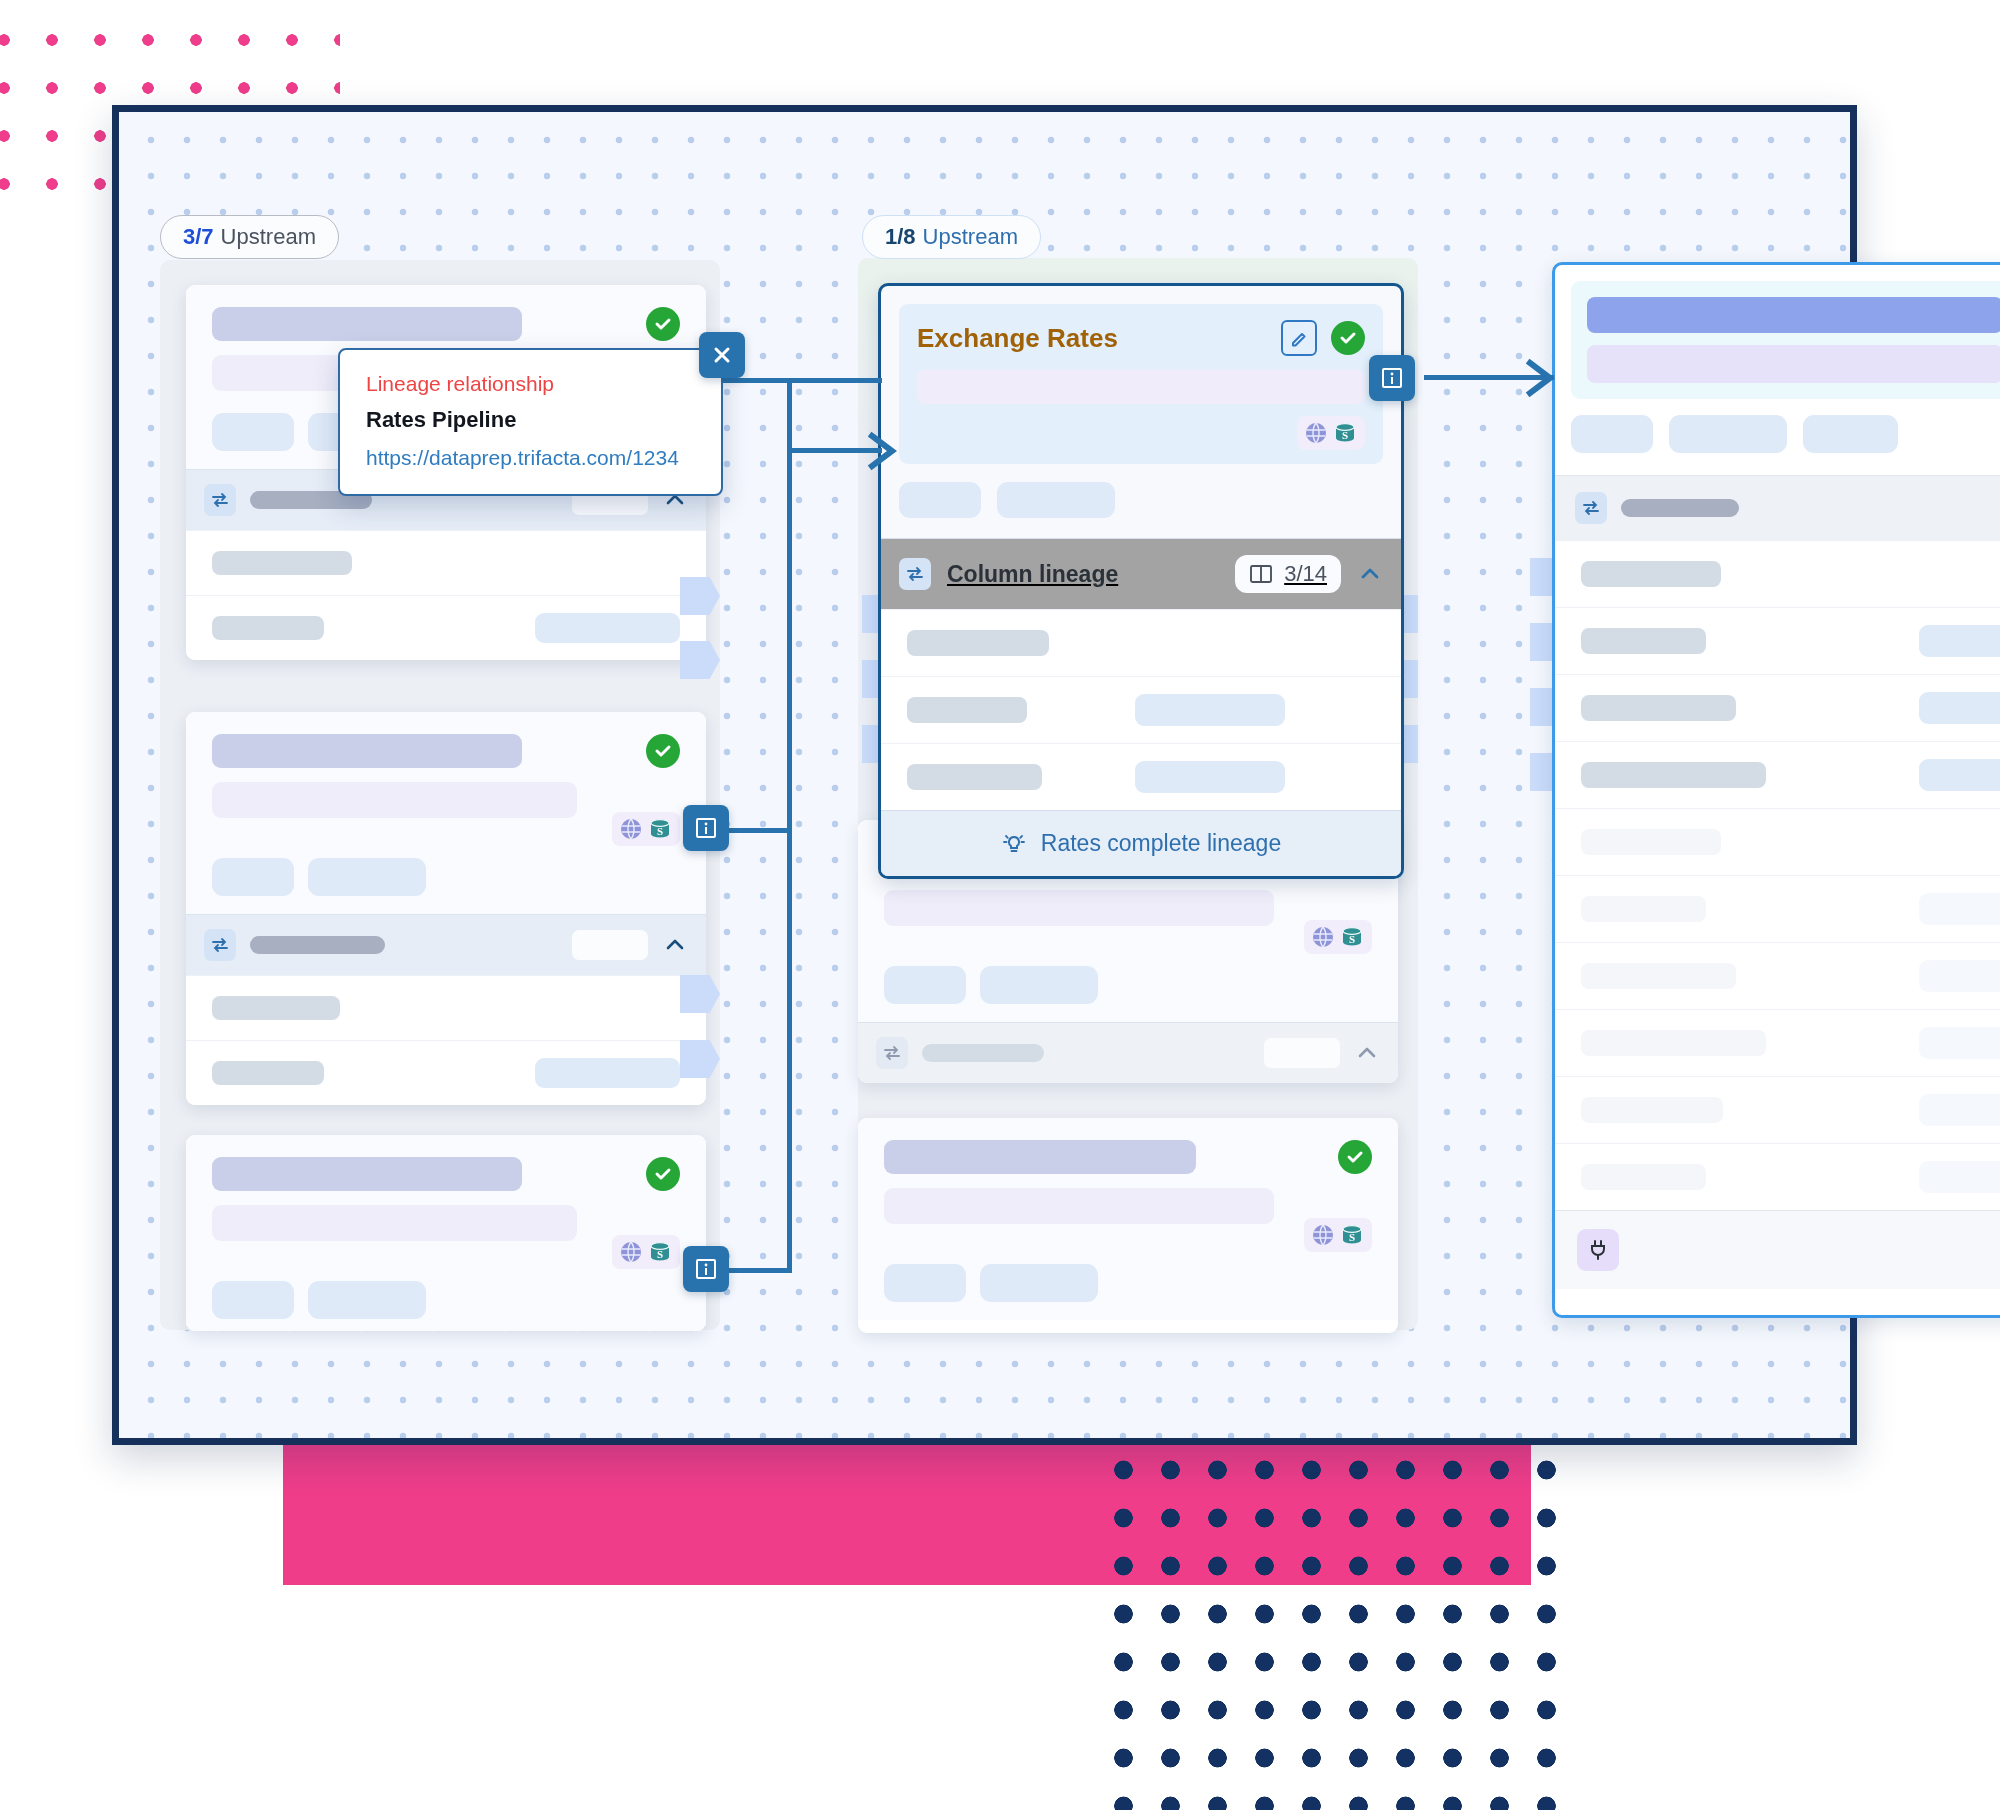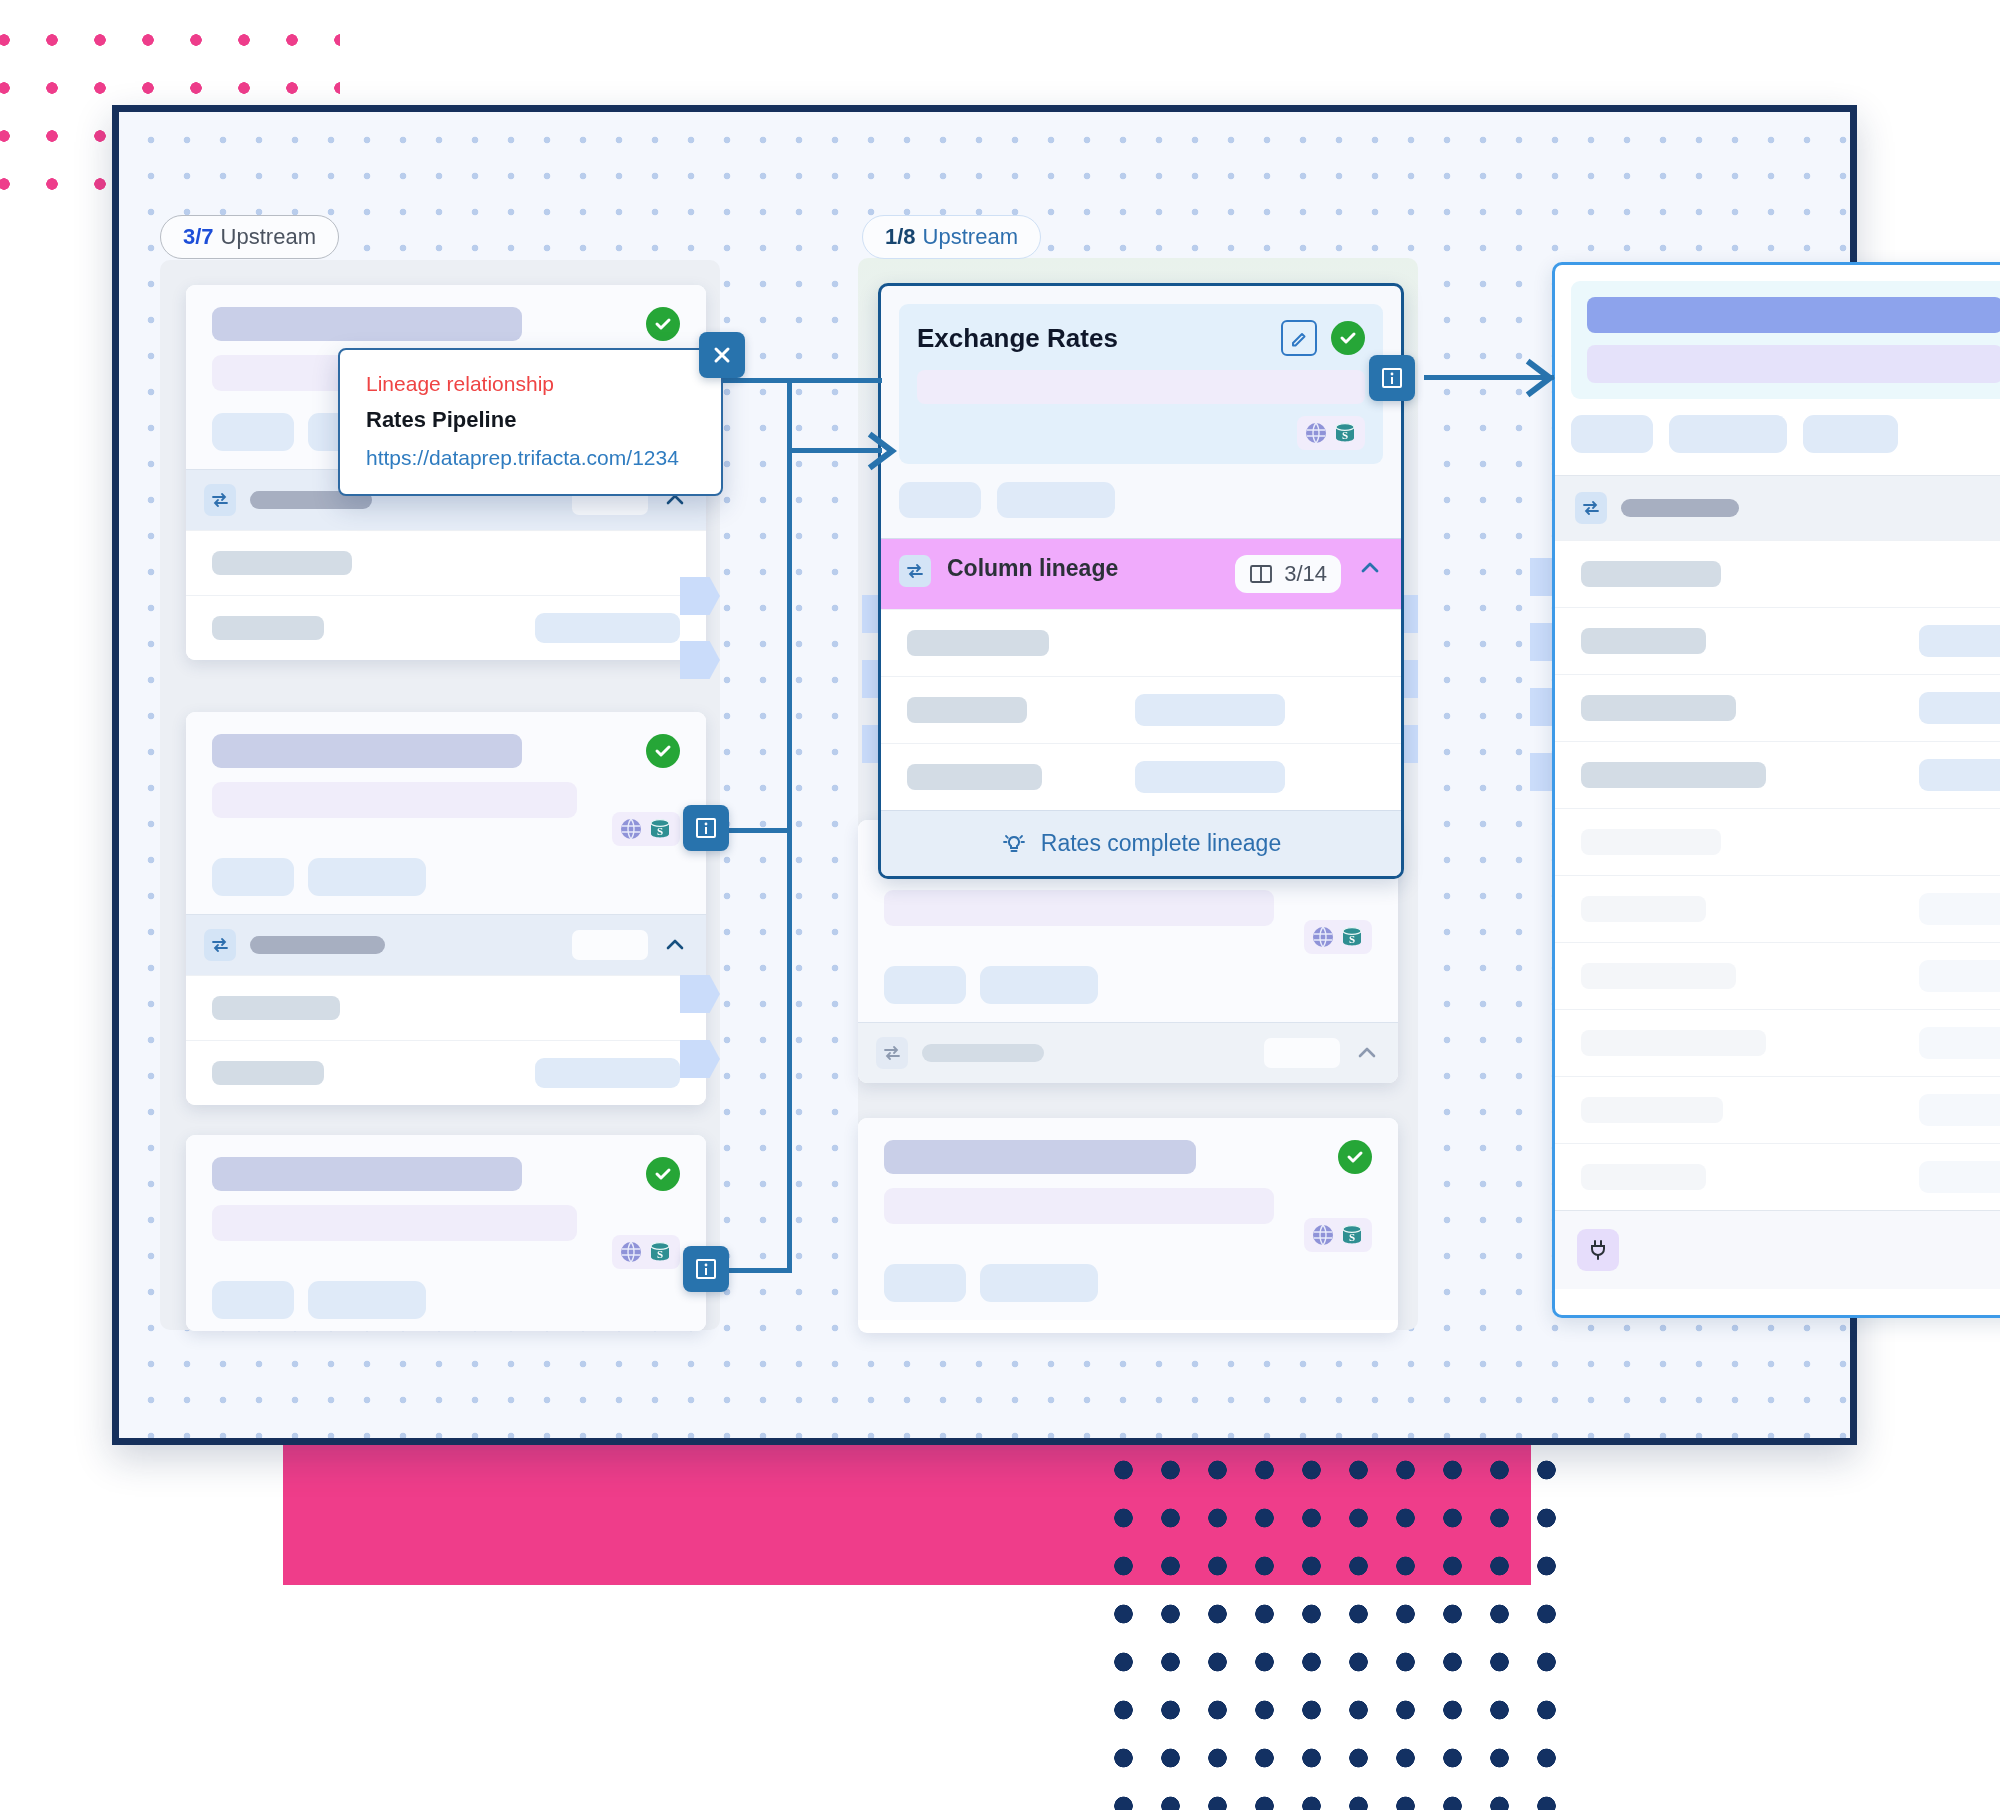--- a/index.html
+++ b/index.html
@@ -97,31 +97,31 @@
   #tooltip .tt-title{font-size:22px;font-weight:700;color:#12171f;margin-top:11px;}
   #tooltip .tt-link{font-size:21px;color:#2f7cc0;margin-top:13px;word-break:break-all;}
   #tooltip-close{position:absolute;right:-24px;top:-18px;}
 
   
   #card-exchange{position:absolute;left:878px;top:283px;width:520px;
       border:3px solid #15568f;border-radius:10px;background:#f7f9fd;
       z-index:25;overflow:hidden;box-shadow:0 7px 20px rgba(20,55,100,.18);}
   #ex-head{background:#e3f0fb;margin:18px;border-radius:9px;padding:16px 18px 14px 18px;}
   #ex-titlerow{display:flex;align-items:center;}
-  #ex-title{font-size:26px;font-weight:700;color:#0f172a;}
+  #ex-title{font-size:26px;font-weight:700;color:#a16207;}
   #ex-actions{margin-left:auto;display:flex;align-items:center;gap:14px;}
   .editbtn{width:32px;height:32px;border:2.4px solid #2f78c4;border-radius:6px;
       display:flex;align-items:center;justify-content:center;}
   #ex-sub{height:34px;border-radius:8px;background:#f0ecfa;margin-top:14px;}
   #ex-badges{display:flex;justify-content:flex-end;margin-top:12px;}
   #ex-chips{display:flex;gap:16px;padding:0 18px 20px 18px;}
   #ex-chips div{height:36px;border-radius:11px;background:#dfeaf8;}
 
-  #col-head{display:flex;align-items:flex-start;gap:16px;background:#f0abfc;
-      padding:16px 18px;border-top:1px solid #d4deec;}
+  #col-head{display:flex;align-items:center;gap:16px;background:#a3a3a3;
+      padding:16px 18px;border-top:1px solid #d4deec;text-decoration:underline;}
   #col-head .lbl{font-size:23px;font-weight:700;color:#2b3138;}
   #col-counter{margin-left:auto;display:flex;align-items:center;gap:11px;
       background:#fafbfe;border-radius:12px;padding:6px 14px;}
   #col-counter .cnt{font-size:22px;color:#4b5360;}
 
   .col-row{display:flex;align-items:center;padding:18px 26px;background:#fff;
       border-top:1px solid #eef1f5;height:30px;}
   .col-row .cb{height:26px;border-radius:8px;background:#d3dce5;}
   .col-row .cb2{height:32px;border-radius:9px;background:#dfeaf8;margin-left:auto;}
 

